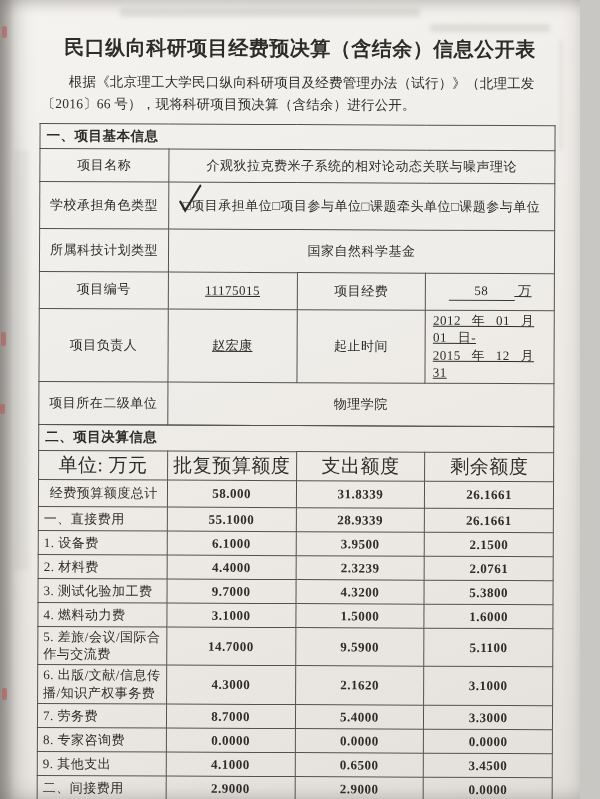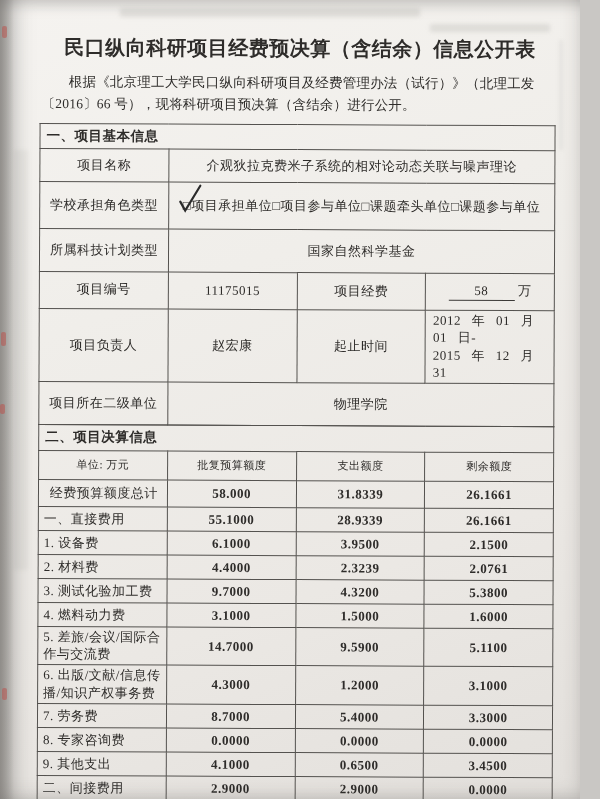--- a/index.html
+++ b/index.html
@@ -32,27 +32,27 @@
   .intro{
     font-size:13.5px;line-height:1.62;text-indent:2em;
     margin:0 2px 8px 2px;letter-spacing:.2px;
   }
   table{border-collapse:collapse;width:516px;table-layout:fixed;}
   td{border:1px solid #54524f;font-size:13px;padding:1px 3px;vertical-align:middle;
      line-height:1.35;letter-spacing:.5px;}
   .sec-title td{font-weight:bold;font-size:13.5px;padding:2px 6px;height:20px;text-align:left;}
   .lab{text-align:center;}
   .val{text-align:center;}
-  .t1 .c1{width:88px;} .t1 .c2{width:212px;} .t1 .c3{width:98px;border-radius:11px;} .t1 .c4{width:118px;}
+  .t1 .c1{width:88px;} .t1 .c2{width:212px;text-decoration:underline;} .t1 .c3{width:98px;border-radius:11px;} .t1 .c4{width:118px;text-decoration:underline;}
   .t2 .c1{width:156px;} .t2 .c2{width:102px;} .t2 .c3{width:80px;} .t2 .c4{width:178px;}
   .t2 td{height:21px;}
   .t2 .num{text-align:center;font-weight:bold;}
   .t2 .rowlab{text-align:left;padding-left:5px;margin-left:43px;}
   .t2 .rowlab.center{text-align:center;}
-  .t2 .colhead td{height:26px;font-size:11px;}
+  .t2 .colhead td{height:26px;font-size:19px;}
   .stack{margin-top:-1px;}
   .opts-wrap{position:relative;display:inline-block;}
   .check-svg{position:absolute;left:-6px;top:-13px;pointer-events:none;}
   .undernum{display:inline-block;border-bottom:1px solid #3c3a38;padding:0 26px 1px 26px;}
   .dates span{display:block;text-align:left;padding-left:4px;word-spacing:7px;}
   .fund-cell{white-space:nowrap;}
 </style>
 </head>
 <body>
 
@@ -170,21 +170,21 @@
       </tr>
       <tr>
         <td class="c1 rowlab" style="height:34px;">5. 差旅/会议/国际合作与交流费</td>
         <td class="c2 num">14.7000</td>
         <td class="c3 num">9.5900</td>
         <td class="c4 num">5.1100</td>
       </tr>
       <tr>
         <td class="c1 rowlab" style="height:36px;">6. 出版/文献/信息传播/知识产权事务费</td>
         <td class="c2 num">4.3000</td>
-        <td class="c3 num">1.2000</td>
+        <td class="c3 num">2.1620</td>
         <td class="c4 num">3.1000</td>
       </tr>
       <tr>
         <td class="c1 rowlab">7. 劳务费</td>
         <td class="c2 num">8.7000</td>
         <td class="c3 num">5.4000</td>
         <td class="c4 num">3.3000</td>
       </tr>
       <tr>
         <td class="c1 rowlab">8. 专家咨询费</td>

